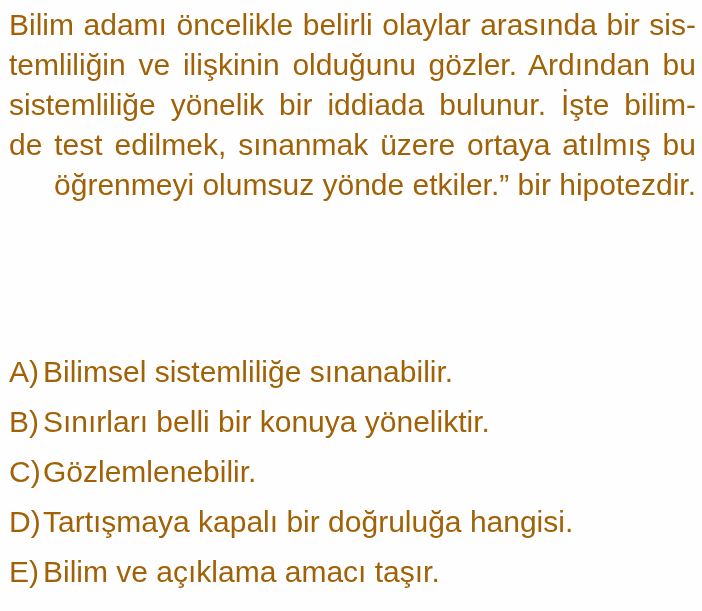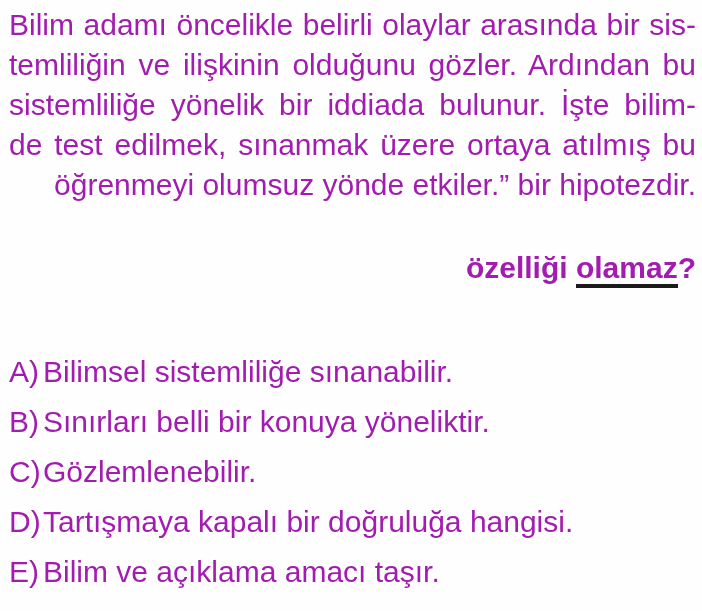--- a/index.html
+++ b/index.html
@@ -7,21 +7,21 @@
     padding: 0;
     background: #ffffff;
   }
   .sheet {
     position: relative;
     width: 702px;
     height: 611px;
     background: #fefefe;
     overflow: hidden;
     font-family: "Liberation Sans", "DejaVu Sans", sans-serif;
-    color: #a21caf;
+    color: #a16207;
     font-size: 30px;
     line-height: 40px;
     -webkit-font-smoothing: antialiased;
   }
   .para {
     position: absolute;
     top: 5px;
     left: 9px;
     right: 6px;
   }
@@ -78,21 +78,20 @@
 
   <div class="para">
     <div class="jline">Bilim adamı öncelikle belirli olaylar arasında bir sis-</div>
     <div class="jline">temliliğin ve ilişkinin olduğunu gözler. Ardından bu</div>
     <div class="jline">sistemliliğe yönelik bir iddiada bulunur. İşte bilim-</div>
     <div class="jline">de test edilmek, sınanmak üzere ortaya atılmış bu</div>
     <div class="lline">öğrenmeyi olumsuz yönde etkiler.” bir hipotezdir.</div>
   </div>
 
   <div class="stem">
-    <div class="lline"><span>özelliği </span><span class="ul">olamaz</span><span>?</span></div>
   </div>
 
   <div class="options">
     <div class="opt">
       <span class="letter">A)</span>
       <span class="otext">Bilimsel sistemliliğe sınanabilir.</span>
     </div>
     <div class="opt">
       <span class="letter">B)</span>
       <span class="otext">Sınırları belli bir konuya yöneliktir.</span>

